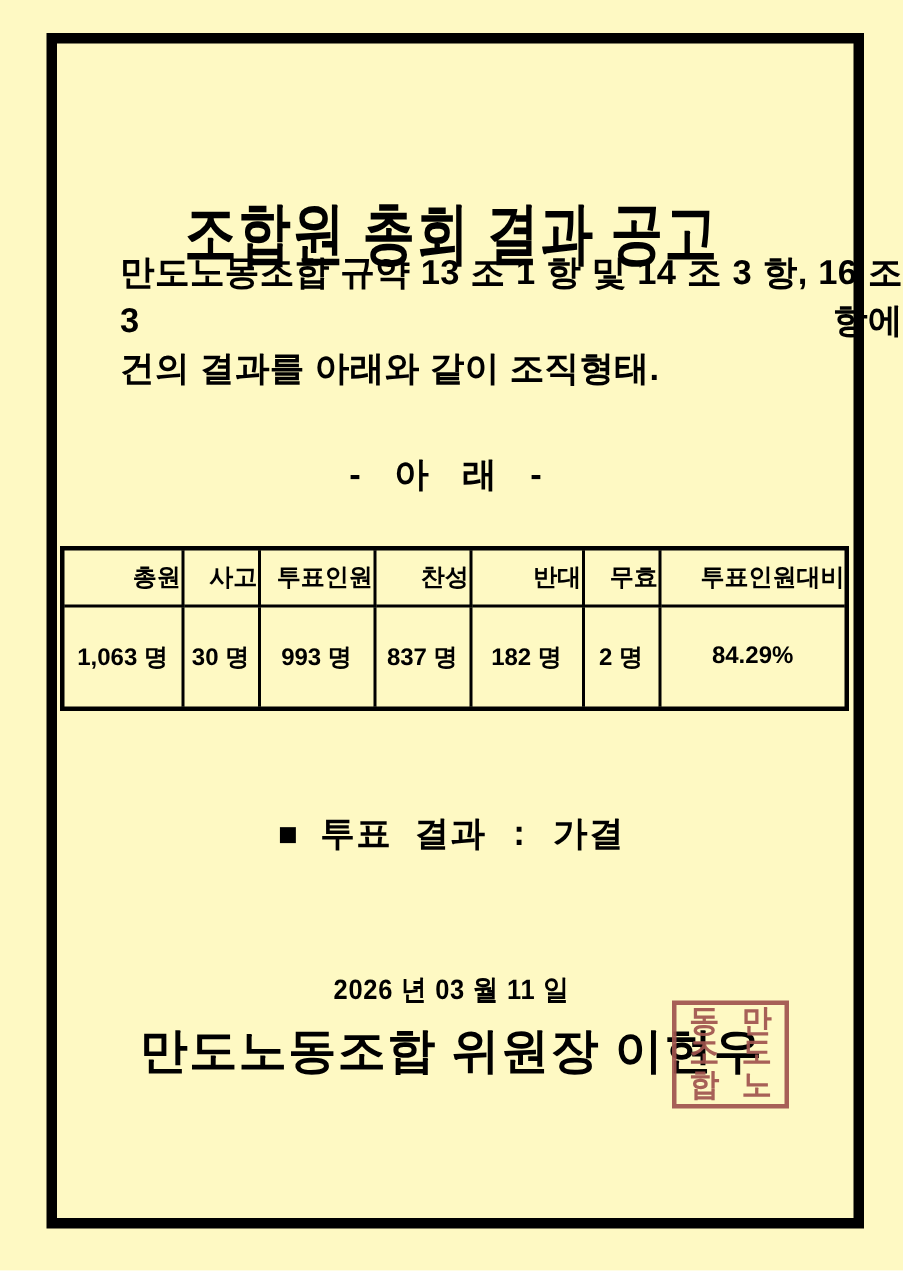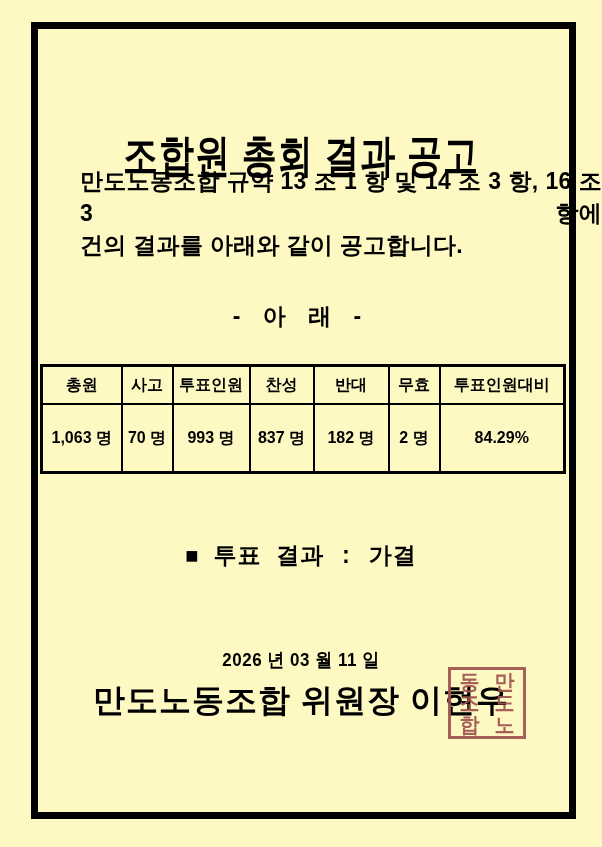--- a/index.html
+++ b/index.html
@@ -63,21 +63,21 @@
   }
   table.results th, table.results td {
     border: 2px solid #000000;
     text-align: center;
     vertical-align: middle;
     font-size: 16px;
     font-weight: bold;
     padding: 0;
     letter-spacing: 0;
   }
-  table.results th { height: 36px; }
+  table.results th { height: 36px; text-align: right; }
   table.results td { height: 66px; text-align: center; }
   .vote {
     position: absolute;
     left: 0; right: 0;
     top: 540px;
     text-align: center;
     font-size: 23px;
     letter-spacing: 1px;
     white-space: nowrap;
     font-family: Liberation Mono, monospace;
@@ -132,21 +132,21 @@
 </head>
 <body>
 
 <div class="page">
   <div class="frame"></div>
 
   <h1 class="title">조합원 총회 결과 공고</h1>
 
   <div class="body-text">
     <div class="body-line">만도노동조합 규약 13 조 1 항 및 14 조 3 항, 16 조 3 항에</div>
-    <div class="body-line last">건의 결과를 아래와 같이 공고합니다.</div>
+    <div class="body-line last">건의 결과를 아래와 같이 조직형태.</div>
   </div>
 
   <div class="divider">- 아 래 -</div>
 
   <table class="results">
     <colgroup>
       <col style="width:80px">
         <col style="width:51px">
         <col style="width:77px">
       <col style="width:64px">
@@ -161,21 +161,21 @@
         <th>투표인원</th>
         <th>찬성</th>
         <th>반대</th>
         <th>무효</th>
         <th>투표인원대비</th>
       </tr>
     </thead>
     <tbody>
       <tr>
         <td>1,063 명</td>
-        <td>70 명</td>
+        <td>30 명</td>
         <td>993 명</td>
         <td>837 명</td>
         <td>182 명</td>
         <td>2 명</td>
         <td>84.29%</td>
       </tr>
     </tbody>
   </table>
 
   <div class="vote">

